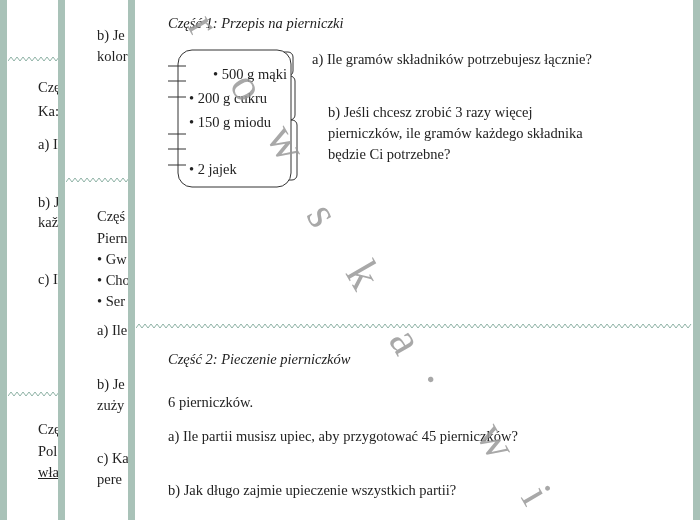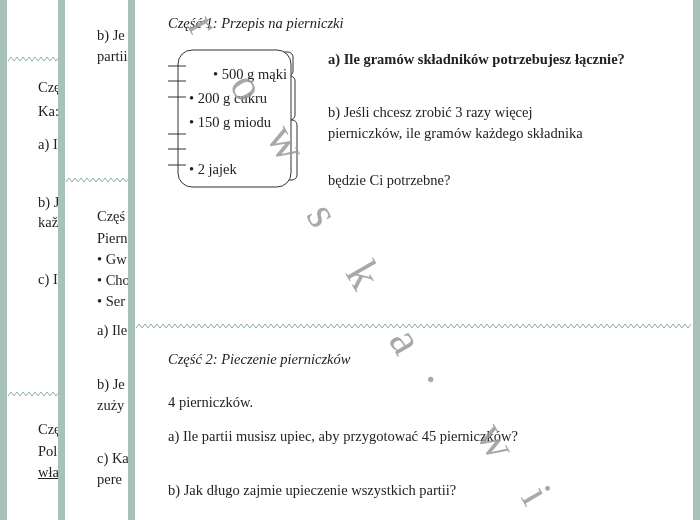--- a/index.html
+++ b/index.html
@@ -33,21 +33,21 @@
   <div class="txt" style="left:38px; top:440px;">Pol</div>
   <div class="txt" style="left:38px; top:461px;text-decoration:underline;">wła</div>
 </div>
 
 <div class="page" style="left:58px; width:72px;">
   <div class="bar" style="left:0;"></div>
   <svg class="wave" style="left:8px; top:176px; width:64px;" viewBox="0 0 64 8">
       <polyline fill="none" stroke="#8fb3a6" stroke-width="1" points="0,6 3,2 6,6 9,2 12,6 15,2 18,6 21,2 24,6 27,2 30,6 33,2 36,6 39,2 42,6 45,2 48,6 51,2 54,6 57,2 60,6 63,2"></polyline>
     </svg>
   <div class="txt" style="left:39px; top:24px;">b) Je</div>
-  <div class="txt" style="left:39px; top:45px;">partii</div>
+  <div class="txt" style="left:39px; top:45px;">kolor</div>
   <div class="txt" style="left:39px; top:205px;">Częś</div>
   <div class="txt" style="left:39px; top:227px;text-align:right;">Piern</div>
   <div class="txt" style="left:39px; top:248px;">• Gw</div>
   <div class="txt" style="left:39px; top:269px;">• Cho</div>
   <div class="txt" style="left:39px; top:290px;">• Ser</div>
   <div class="txt" style="left:39px; top:319px;">a) Ile</div>
   <div class="txt" style="left:39px; top:373px;">b) Je</div>
   <div class="txt" style="left:39px; top:394px;">zuży</div>
   <div class="txt" style="left:39px; top:447px;">c) Ka</div>
   <div class="txt" style="left:39px; top:468px;">pere</div>
@@ -71,31 +71,31 @@
       <line x1="4" y1="86" x2="22" y2="86"></line>
       <line x1="4" y1="101" x2="22" y2="101"></line>
       <line x1="4" y1="117" x2="22" y2="117"></line>
     </g>
   </svg>
   <div class="txt" style="left:61px; top:63px;margin-left:24px;">• 500 g mąki</div>
   <div class="txt" style="left:61px; top:87px;">• 200 g cukru</div>
   <div class="txt" style="left:61px; top:111px;">• 150 g miodu</div>
   <div class="txt" style="left:61px; top:158px;">• 2 jajek</div>
 
-  <div class="txt" style="left:200px; top:48px;font-weight:bold;">a) Ile gramów składników potrzebujesz łącznie?</div>
+  <div class="txt" style="left:184px; top:48px;">a) Ile gramów składników potrzebujesz łącznie?</div>
   <div class="txt" style="left:200px; top:101px;">b) Jeśli chcesz zrobić 3 razy więcej</div>
   <div class="txt" style="left:200px; top:122px;">pierniczków, ile gramów każdego składnika</div>
-  <div class="txt" style="left:200px; top:143px;margin-top:26px;">będzie Ci potrzebne?</div>
+  <div class="txt" style="left:200px; top:143px;">będzie Ci potrzebne?</div>
 
   <svg class="wave" style="left:8px; top:322px; width:557px;" viewBox="0 0 557 8" preserveAspectRatio="none">
     <polyline fill="none" stroke="#8fb3a6" stroke-width="1" points="0,6 3,2 6,6 9,2 12,6 15,2 18,6 21,2 24,6 27,2 30,6 33,2 36,6 39,2 42,6 45,2 48,6 51,2 54,6 57,2 60,6 63,2 66,6 69,2 72,6 75,2 78,6 81,2 84,6 87,2 90,6 93,2 96,6 99,2 102,6 105,2 108,6 111,2 114,6 117,2 120,6 123,2 126,6 129,2 132,6 135,2 138,6 141,2 144,6 147,2 150,6 153,2 156,6 159,2 162,6 165,2 168,6 171,2 174,6 177,2 180,6 183,2 186,6 189,2 192,6 195,2 198,6 201,2 204,6 207,2 210,6 213,2 216,6 219,2 222,6 225,2 228,6 231,2 234,6 237,2 240,6 243,2 246,6 249,2 252,6 255,2 258,6 261,2 264,6 267,2 270,6 273,2 276,6 279,2 282,6 285,2 288,6 291,2 294,6 297,2 300,6 303,2 306,6 309,2 312,6 315,2 318,6 321,2 324,6 327,2 330,6 333,2 336,6 339,2 342,6 345,2 348,6 351,2 354,6 357,2 360,6 363,2 366,6 369,2 372,6 375,2 378,6 381,2 384,6 387,2 390,6 393,2 396,6 399,2 402,6 405,2 408,6 411,2 414,6 417,2 420,6 423,2 426,6 429,2 432,6 435,2 438,6 441,2 444,6 447,2 450,6 453,2 456,6 459,2 462,6 465,2 468,6 471,2 474,6 477,2 480,6 483,2 486,6 489,2 492,6 495,2 498,6 501,2 504,6 507,2 510,6 513,2 516,6 519,2 522,6 525,2 528,6 531,2 534,6 537,2 540,6 543,2 546,6 549,2 552,6 555,2"></polyline>
   </svg>
 
   <div class="txt ital" style="left:40px; top:348px;">Część 2: Pieczenie pierniczków</div>
-  <div class="txt" style="left:40px; top:391px;">4 pierniczków.</div>
+  <div class="txt" style="left:40px; top:391px;">6 pierniczków.</div>
   <div class="txt" style="left:40px; top:425px;">a) Ile partii musisz upiec, aby przygotować 45 pierniczków?</div>
   <div class="txt" style="left:40px; top:479px;">b) Jak długo zajmie upieczenie wszystkich partii?</div>
 </div>
 
 <div>
   <div class="wm" style="left:196px; top:2px;">r</div>
   <div class="wm" style="left:236px; top:64px;">o</div>
   <div class="wm" style="left:270px; top:120px;">w</div>
   <div class="wm" style="left:314px; top:192px;">s</div>
   <div class="wm" style="left:352px; top:252px;">k</div>

